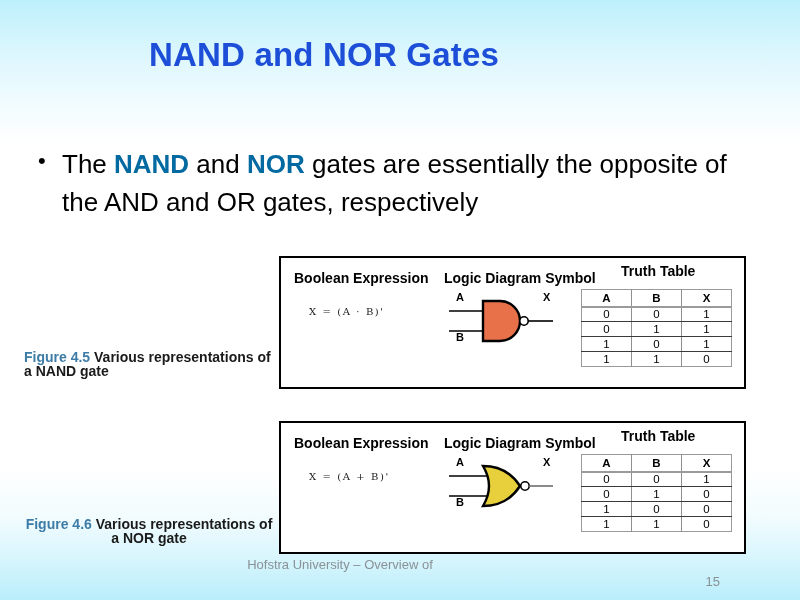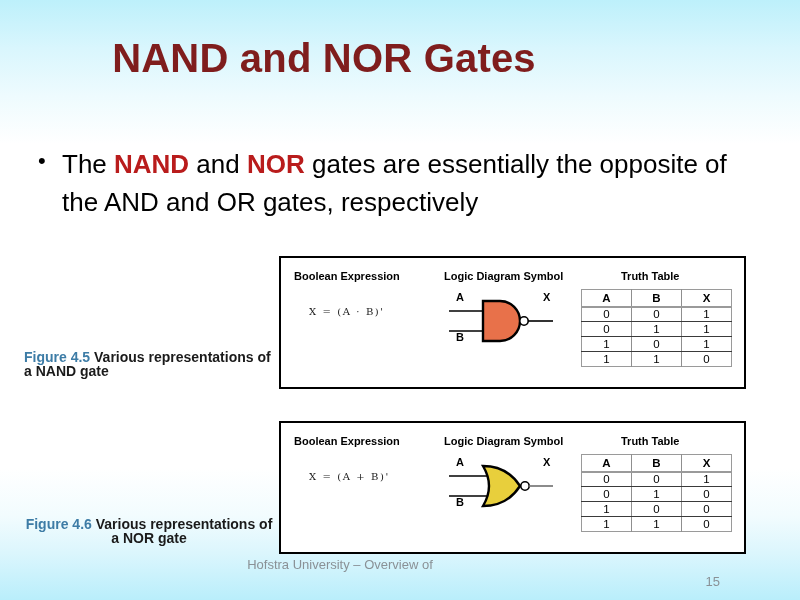--- a/index.html
+++ b/index.html
@@ -20,23 +20,23 @@
       #dcf6fd 92%,
       #b9eefb 100%);
     position: relative;
   }
 
   
   .slide-title {
     position: absolute;
     top: 36px; left: 0; width: 648px;
     text-align: center;
-    font-size: 40px;
-    font-weight: bold;
-    color: #7f1d1d;
+    font-size: 33px;
+    font-weight: bold;
+    color: #1d4ed8;
     letter-spacing: 0.2px;
   }
 
   
   .body-block {
     position: absolute;
     top: 145px; left: 38px; width: 730px;
   }
   .bullet-row {
     display: flex;
@@ -50,21 +50,21 @@
     flex: 0 0 24px;
     text-align: left;
     padding-top: 1px;
   }
   .bullet-text {
     font-size: 26px;
     line-height: 38px;
     color: #000000;
     max-width: 690px;
   }
-  .kw { color: #b91c1c; font-weight: bold; }
+  .kw { color: #0369a1; font-weight: bold; }
 
   
   .fig-caption {
     position: absolute;
     width: 250px;
     font-size: 14px;
     font-weight: bold;
     line-height: 14px;
     color: #1a1a1a;
   }
@@ -79,28 +79,28 @@
     border: 2px solid #000000;
     left: 279px;
     width: 467px;
     height: 133px;
   }
   #figbox-1 { top: 256px; }
   #figbox-2 { top: 421px; }
 
   .col-head {
     position: absolute;
-    font-size: 11px;
+    font-size: 14px;
     font-weight: bold;
     color: #000000;
     white-space: nowrap;
   }
   .head-bool   { left: 13px;  top: 12px; }
   .head-logic  { left: 155px; top: 12px; padding-left: 8px; }
-  .head-truth  { left: 340px; top: 12px; }
+  .head-truth  { left: 340px; top: 5px; }
 
   
   .bool-expr {
     position: absolute;
     left: 28px; top: 48px;
     font-family: "DejaVu Serif", serif;
     font-size: 10px;
     letter-spacing: 1.6px;
     color: #1a1a1a;
     white-space: pre;

